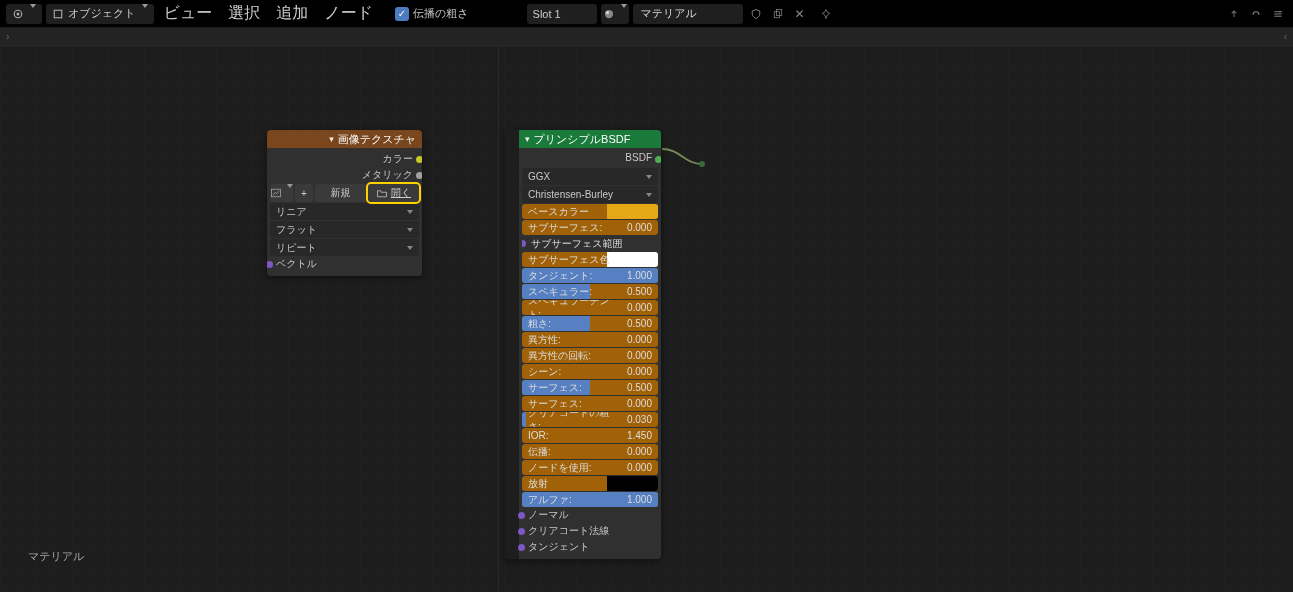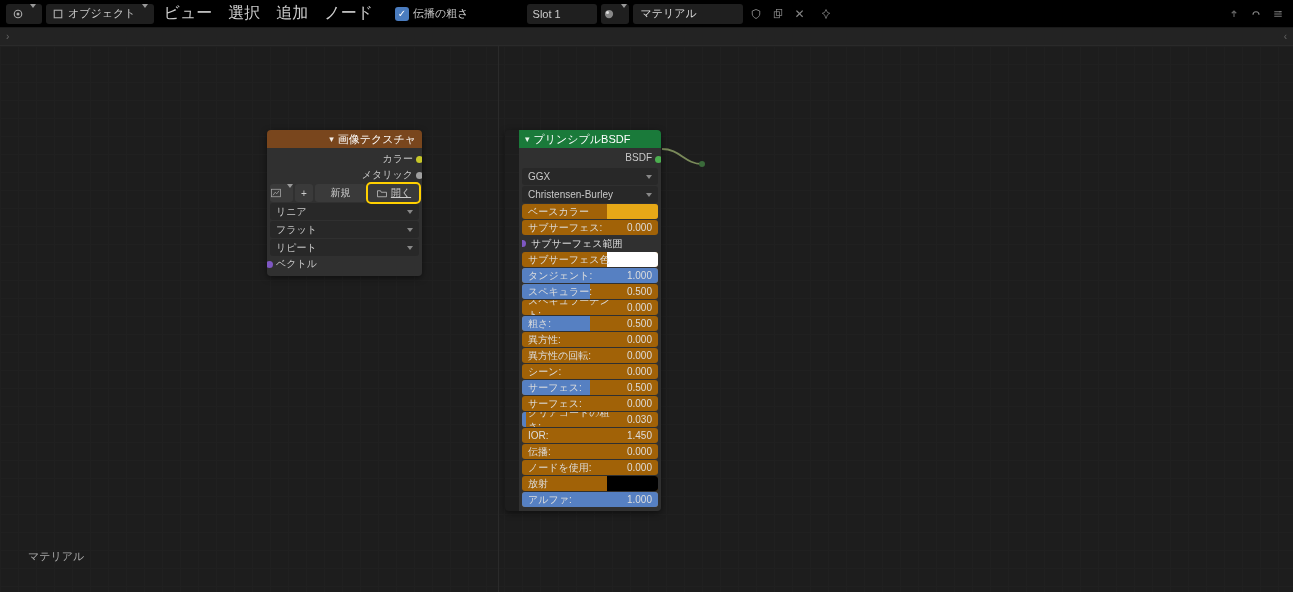--- a/index.html
+++ b/index.html
@@ -311,18 +311,32 @@
           <div class="prop">
             <span class="lbl">放射</span>
             <span class="swatch" style="background:#000000"></span>
           </div>
           <div class="prop">
             <span class="fill" style="width:100%"></span>
             <span class="lbl">アルファ:</span>
             <span class="val">1.000</span>
           </div>
         </div>
+      <div id="bsdf-inputs">
+          <div class="row left">
+            <span class="sock in purple"></span>
+            <span>ノーマル</span>
+          </div>
+          <div class="row left">
+            <span class="sock in purple"></span>
+            <span>クリアコート法線</span>
+          </div>
+          <div class="row left">
+            <span class="sock in purple"></span>
+            <span>タンジェント</span>
+          </div>
+        </div>
     </div>
   </div>
 
 
   <div class="footer-label">マテリアル</div>
 </div>
 
 </body></html>

